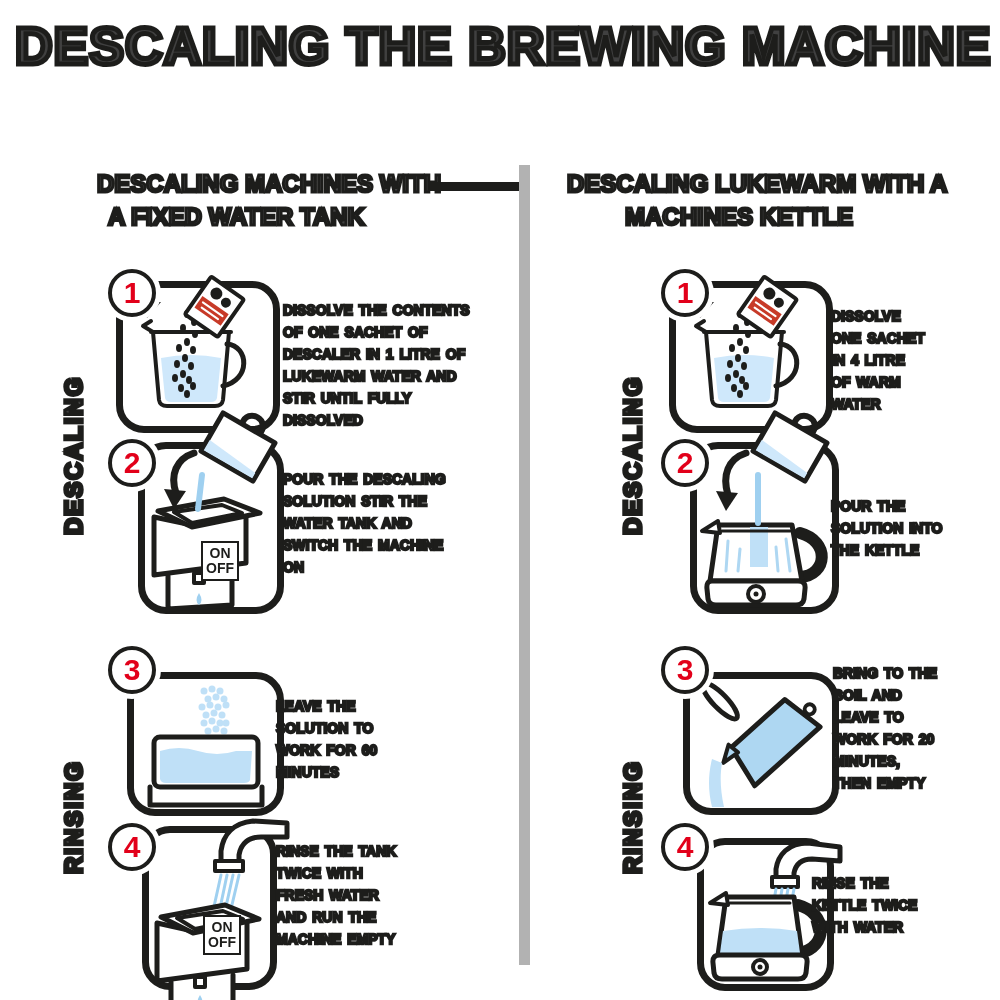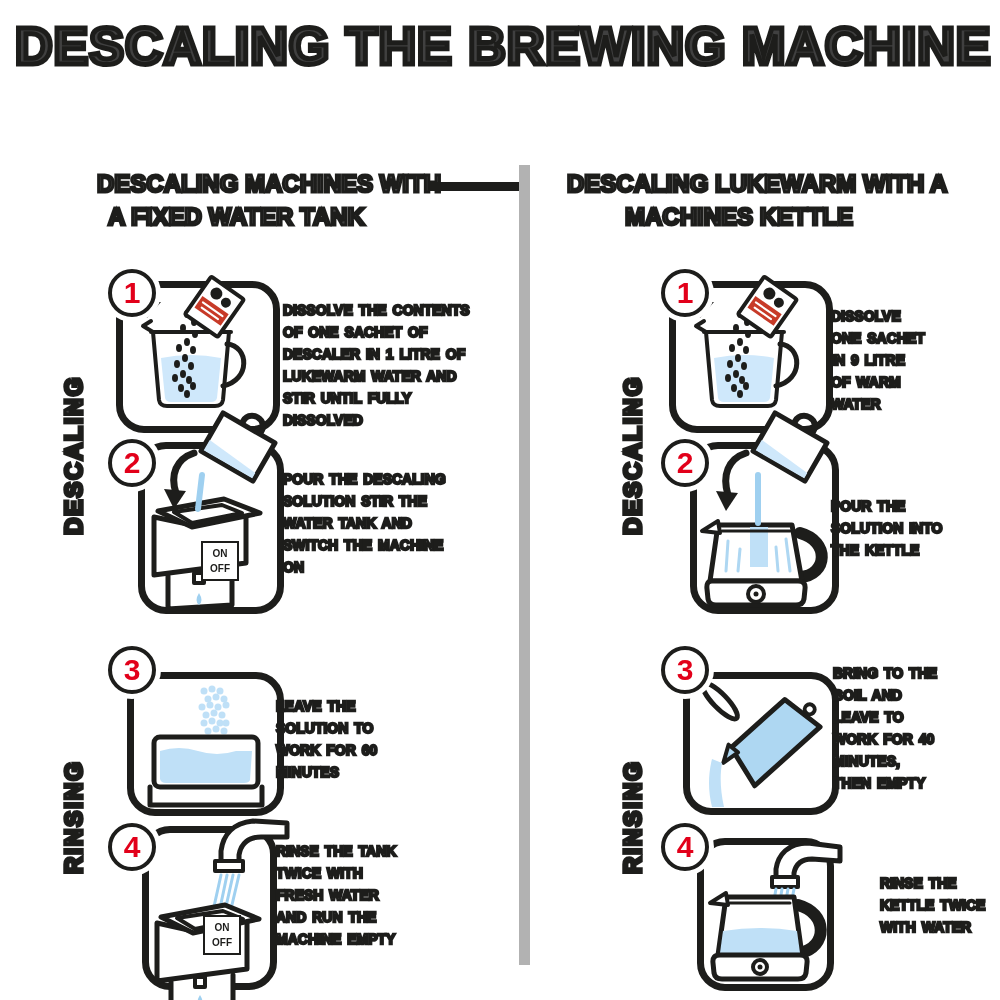--- a/index.html
+++ b/index.html
@@ -15,21 +15,21 @@
   .sidelabel{writing-mode:vertical-rl;transform:rotate(180deg);font-size:24px;letter-spacing:2px;
              -webkit-text-stroke:3.5px #1d1d1b;overflow:hidden}
   .badge{width:40px;height:40px;border:4px solid #1d1d1b;border-radius:50%;background:#fff;
          box-shadow:0 0 0 5px #fff;display:flex;align-items:center;justify-content:center;z-index:6}
   .badge span{color:#e2001a;font-size:30px;font-weight:900;line-height:1}
   .stepbox{border:7px solid #1d1d1b;border-radius:28px;background:#fff;overflow:visible}
   .stepbox svg{position:absolute;overflow:visible}
   .steptext{font-size:14px;line-height:22px;-webkit-text-stroke:2.3px #1d1d1b;word-spacing:2px}
   .switch{position:absolute;width:34px;height:36px;border:2px solid #1d1d1b;background:#fff;z-index:5;
           display:flex;flex-direction:column;align-items:center;justify-content:space-evenly}
-  .switch span{font-size:10px;font-weight:900;line-height:11px;color:#1d1d1b}
+  .switch span{font-size:14px;font-weight:900;line-height:11px;color:#1d1d1b}
   svg *{stroke-linejoin:round;stroke-linecap:round}
 </style>
 </head>
 <body>
 
 <div class="abs title ink">DESCALING THE BREWING MACHINE</div>
 
 <div class="abs divider" style="left:519px;top:165px;width:11px;height:800px"></div>
 
 <div class="abs hdr ink" style="left:97px;top:170px">DESCALING MACHINES WITH</div>
@@ -280,16 +280,16 @@
     <circle cx="70" cy="142" r="7" fill="#fff" stroke="#1d1d1b" stroke-width="4"></circle>
     <circle cx="70" cy="142" r="2.5" fill="#1d1d1b"></circle>
   </svg>
 </div>
 
 <div class="abs steptext ink" style="left:283px;top:299px;width:205px">DISSOLVE THE CONTENTS OF ONE SACHET OF DESCALER IN 1 LITRE OF LUKEWARM WATER AND STIR UNTIL FULLY DISSOLVED</div>
 <div class="abs steptext ink" style="left:283px;top:468px;width:170px">POUR THE DESCALING SOLUTION STIR THE WATER TANK AND SWITCH THE MACHINE ON</div>
 <div class="abs steptext ink" style="left:276px;top:695px;width:122px">LEAVE THE SOLUTION TO WORK FOR 60 MINUTES</div>
 <div class="abs steptext ink" style="left:276px;top:840px;width:130px">RINSE THE TANK TWICE WITH FRESH WATER AND RUN THE MACHINE EMPTY</div>
 
-<div class="abs steptext ink" style="left:831px;top:305px;width:95px">DISSOLVE ONE SACHET IN 9 LITRE OF WARM WATER</div>
+<div class="abs steptext ink" style="left:831px;top:305px;width:95px">DISSOLVE ONE SACHET IN 4 LITRE OF WARM WATER</div>
 <div class="abs steptext ink" style="left:831px;top:495px;width:112px">POUR THE SOLUTION INTO THE KETTLE</div>
-<div class="abs steptext ink" style="left:833px;top:662px;width:105px">BRING TO THE BOIL AND LEAVE TO WORK FOR 40 MINUTES, THEN EMPTY</div>
-<div class="abs steptext ink" style="left:880px;top:872px;width:118px">RINSE THE KETTLE TWICE WITH WATER</div>
+<div class="abs steptext ink" style="left:833px;top:662px;width:105px">BRING TO THE BOIL AND LEAVE TO WORK FOR 20 MINUTES, THEN EMPTY</div>
+<div class="abs steptext ink" style="left:812px;top:872px;width:118px">RINSE THE KETTLE TWICE WITH WATER</div>
 
 </body></html>

